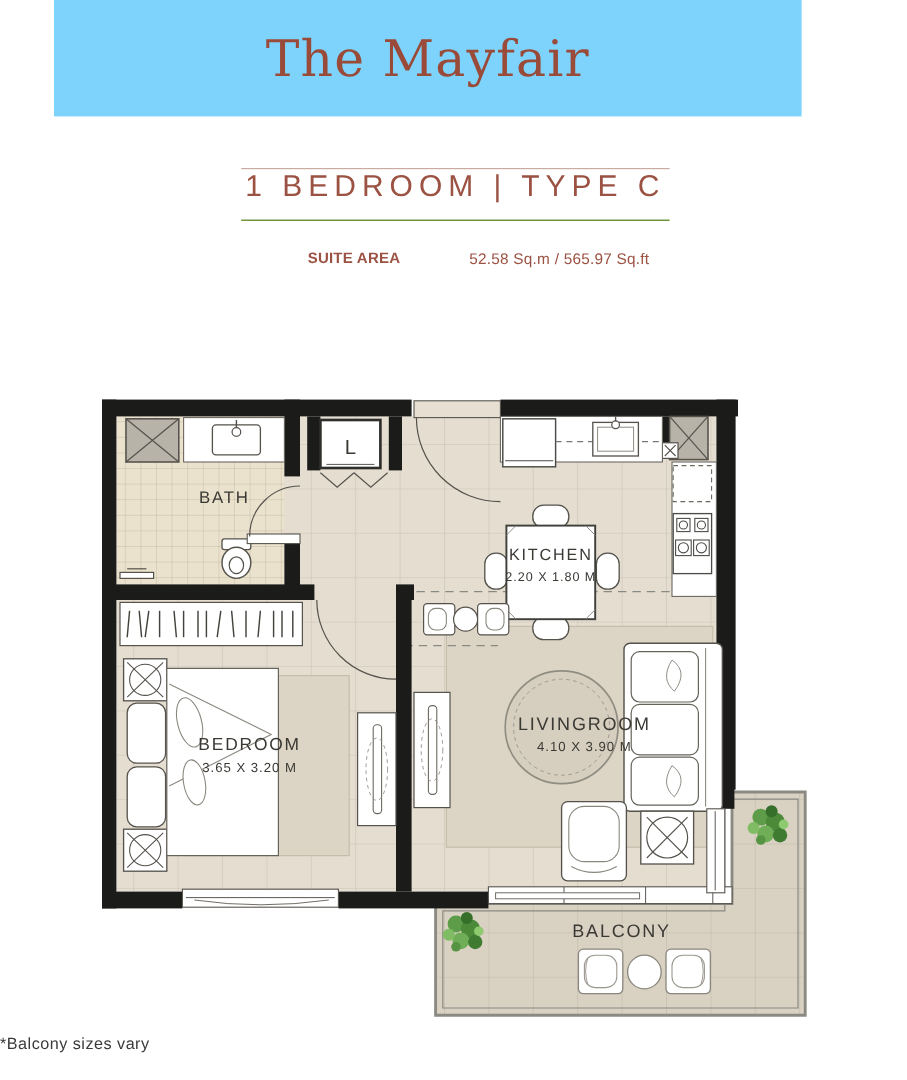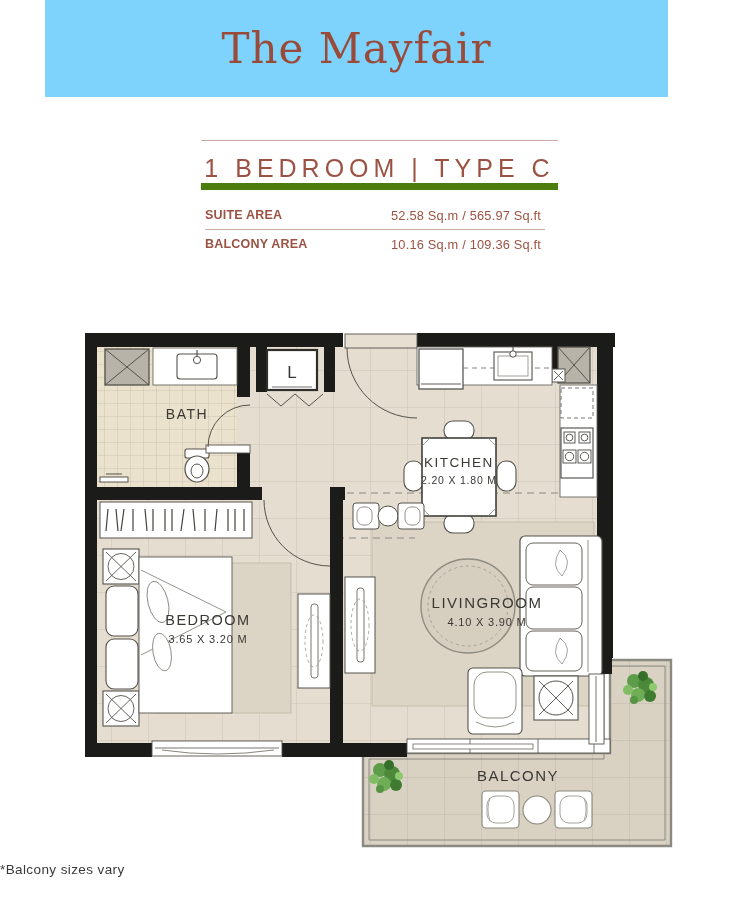--- a/index.html
+++ b/index.html
@@ -11,33 +11,33 @@
   .header{
     position:absolute;top:0;left:0;width:623px;height:97px;
     background:#7dd3fc;display:flex;align-items:center;justify-content:center;margin-left:45px;
   }
   .header h1{
     margin:0;font-family:"DejaVu Serif", serif;font-weight:400;
     font-size:42px;color:#9a4a38;letter-spacing:1px;
   }
   .title-block{
     position:absolute;top:140px;left:201px;width:357px;height:42px;
-    border-top:1px solid #c9aba1;border-bottom:7px solid #4d7c0f;
-    display:flex;align-items:flex-end;justify-content:center;
+    border-top:1px solid #c9aba1;border-bottom:1px solid #4d7c0f;
+    display:flex;align-items:flex-start;justify-content:center;
   }
   .title-block .title-text{
     font-size:25px;color:#9c5243;letter-spacing:5px;font-weight:400;white-space:nowrap;
   }
   .areas{
     position:absolute;top:201px;left:205px;width:340px;
   }
   .area-row{display:flex;align-items:center;height:28px;}
   .area-row + .area-row{border-top:1px solid #c9aba1;}
   .area-label{
-    width:180px;text-align:left;color:#9c5243;font-weight:700;
+    width:180px;text-align:center;color:#9c5243;font-weight:700;
     font-size:12.5px;letter-spacing:0.2px;
   }
   .area-value{
     margin-left:6px;color:#9c5243;font-weight:400;font-size:12.8px;letter-spacing:0.2px;
   }
   .plan-wrap{position:absolute;top:330px;left:85px;width:590px;height:522px;}
   .footnote{
     position:absolute;top:862px;left:0;width:700px;text-align:left;
     font-size:13.5px;color:#3a3a3a;letter-spacing:0.4px;
   }
@@ -53,24 +53,20 @@
 </div>
 
 <div class="title-block">
   <span class="title-text">1 BEDROOM | TYPE C</span>
 </div>
 
 <div class="areas">
   <div class="area-row">
     <span class="area-label">SUITE AREA</span>
     <span class="area-value">52.58 Sq.m / 565.97 Sq.ft</span>
-  </div>
-  <div class="area-row">
-    <span class="area-label">BALCONY AREA</span>
-    <span class="area-value">10.16 Sq.m / 109.36 Sq.ft</span>
   </div>
 </div>
 
 <div class="plan-wrap">
 <svg width="590" height="522" viewBox="85 330 590 522" xmlns="http://www.w3.org/2000/svg">
   <defs>
     <pattern id="bigTiles" width="37" height="37" patternUnits="userSpaceOnUse">
       <path d="M 37 0 L 0 0 0 37" fill="none" stroke="rgba(110,100,85,0.22)" stroke-width="1"></path>
     </pattern>
     <pattern id="smallTiles" width="13" height="13" patternUnits="userSpaceOnUse">

